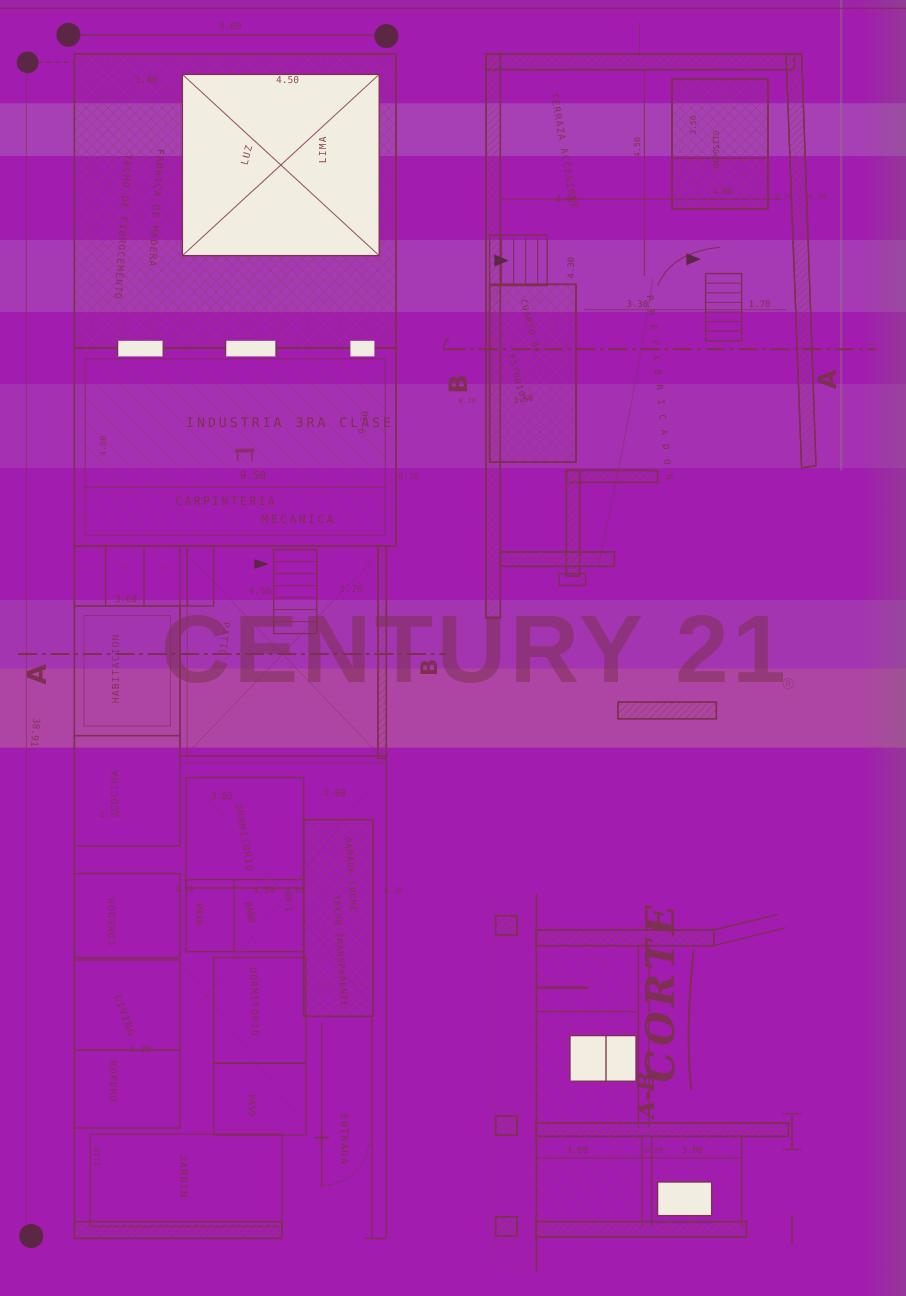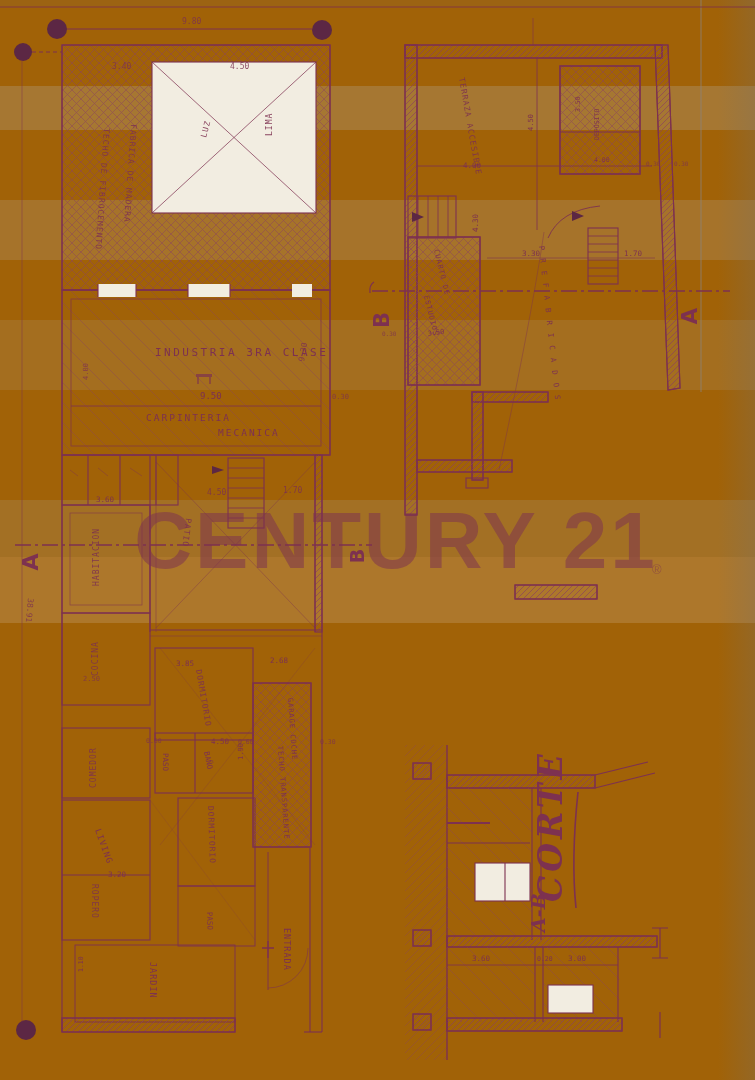--- a/index.html
+++ b/index.html
@@ -1,18 +1,18 @@
 <!DOCTYPE html>
 <html><head>
 <meta charset="utf-8">
 <style>
   html,body{margin:0;padding:0;background:#d8d4c9;}
   .page{
     position:relative;width:755px;height:1080px;overflow:hidden;
-    background:#a16207;
+    background:#a21caf;
     font-family:"DejaVu Sans Mono","Liberation Mono",monospace;
   }
   svg{position:absolute;left:0;top:0;}
   text{fill:#7d3150;}
   .dim{font-size:8px;opacity:.85;}
   .room{font-size:8px;letter-spacing:1px;opacity:.9;}
 </style>
 </head>
 <body>
 

